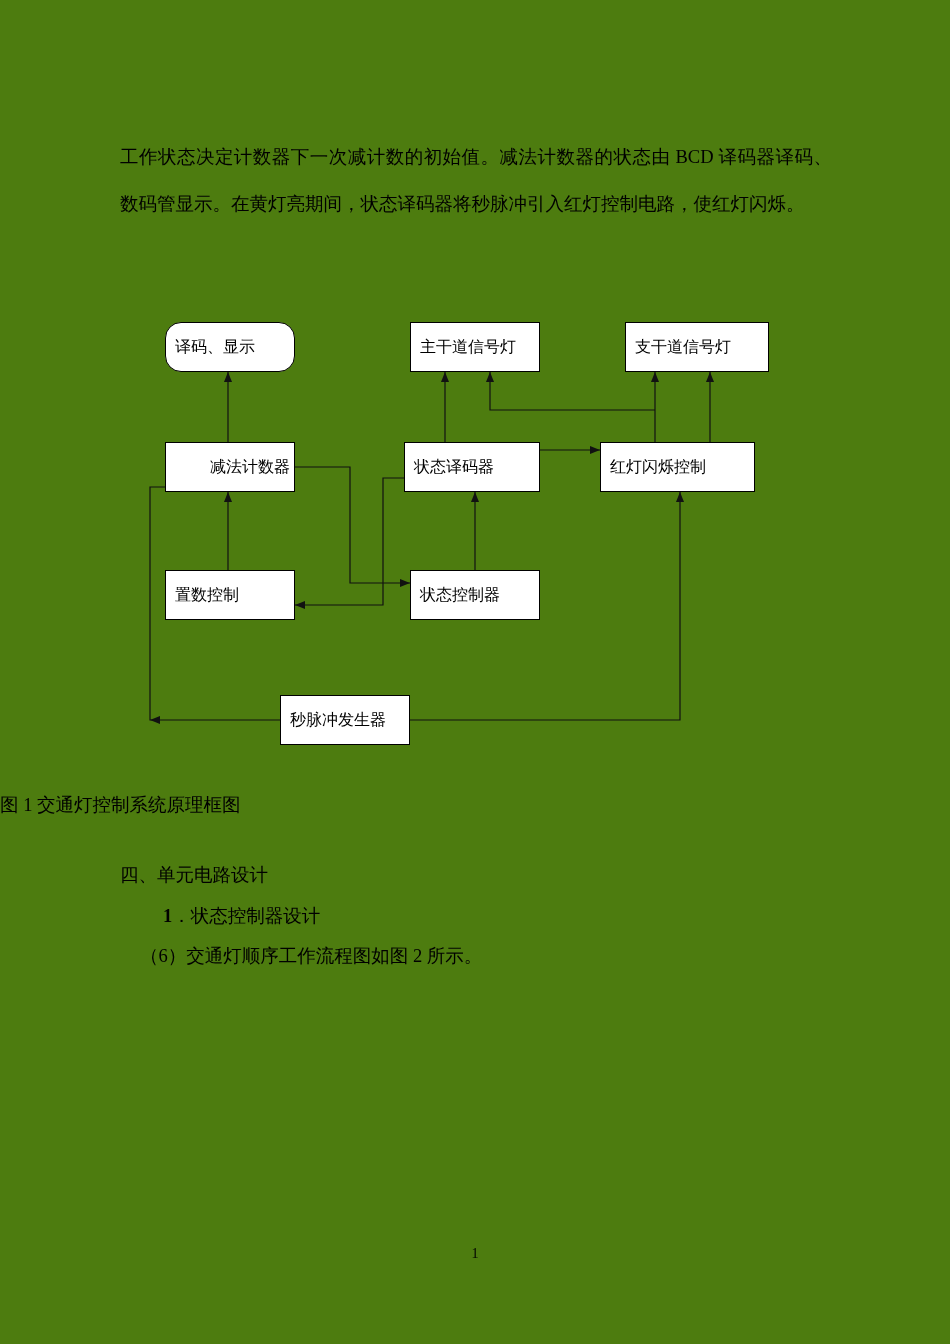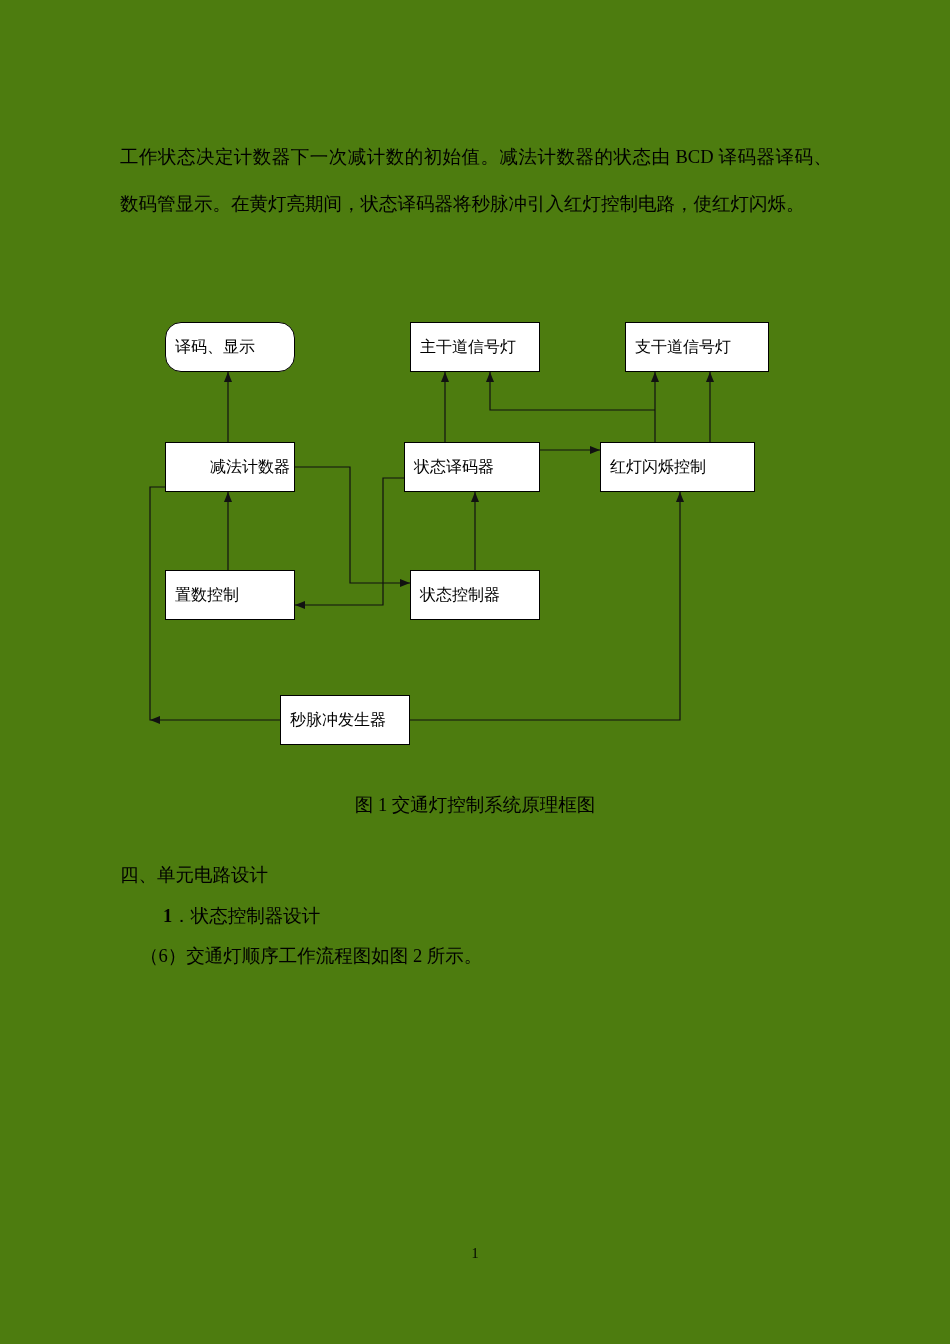--- a/index.html
+++ b/index.html
@@ -36,21 +36,21 @@
   .b-decoder  {left:404px;top:442px;width:136px;}
   .b-flasher  {left:600px;top:442px;width:155px;}
   .b-preset   {left:165px;top:570px;width:130px;}
   .b-statectrl{left:410px;top:570px;width:130px;}
   .b-pulse    {left:280px;top:695px;width:130px;}
 
   .connectors{position:absolute;left:0;top:0;pointer-events:none;}
 
   .fig-caption{
     position:absolute;left:0;right:0;top:792px;
-    text-align:center;font-size:18.5px;
+    font-size:18.5px;
   }
   .section-heading{position:absolute;left:120px;top:862px;font-size:18.5px;}
   .sub-heading{position:absolute;left:163px;top:903px;font-size:18.5px;}
   .sub-heading b{font-weight:bold;}
   .list-item{position:absolute;left:140px;top:943px;font-size:18.5px;}
   .page-number{
     position:absolute;left:0;right:0;top:1246px;
     text-align:center;font-size:14px;
   }
 </style>

